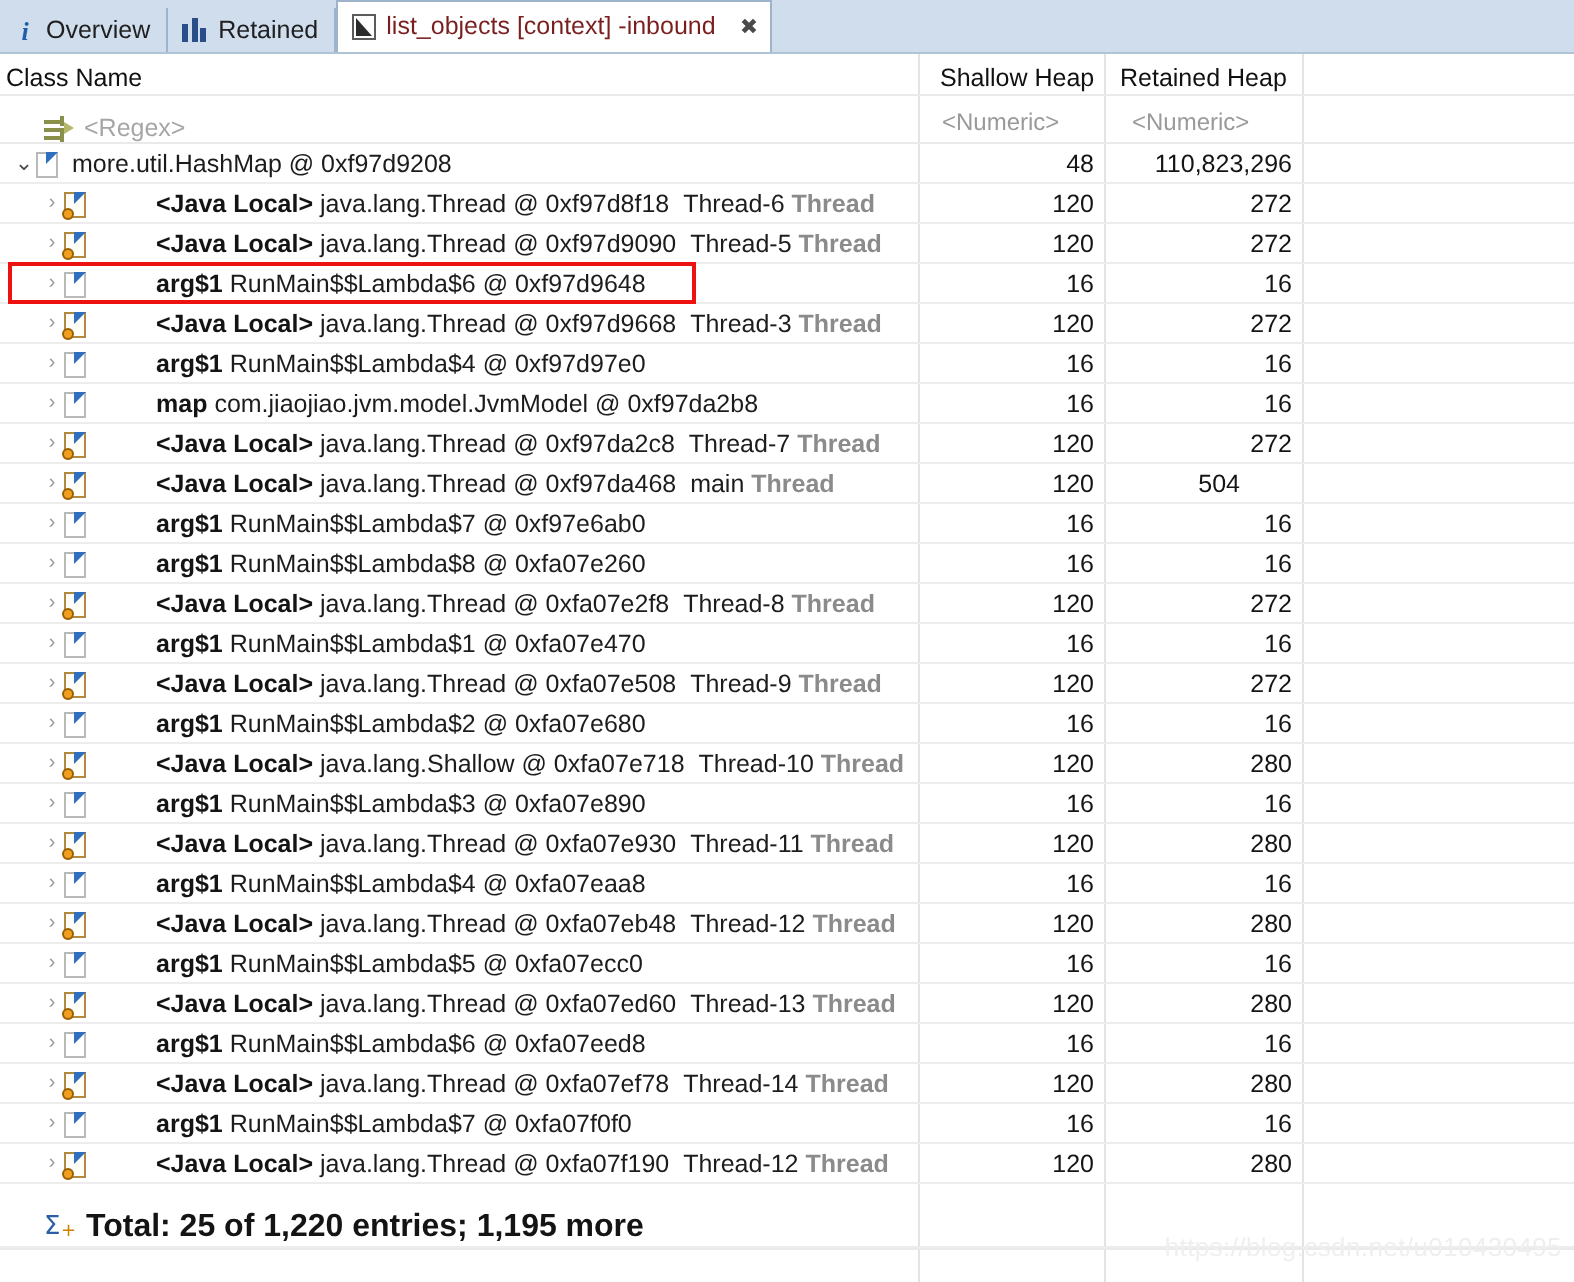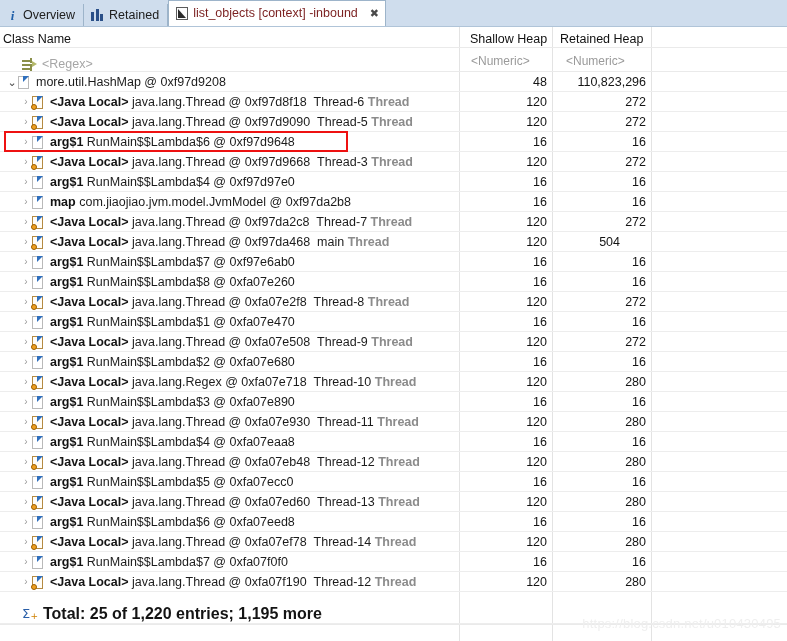--- a/index.html
+++ b/index.html
@@ -186,21 +186,21 @@
     position: absolute;
     left: -1px; bottom: 0px;
     width: 6px; height: 6px;
     border-radius: 50%;
     background: #f0a020;
     border: 1px solid #9b5f00;
     box-sizing: border-box;
   }
   .ico-obj.plain .pg { border-color: #b9b9b9; background: #ffffff; }
 
-  .nm-bold { font-weight: bold; color: #141414; }
+  .nm-bold { font-weight: bold; color: #141414; margin-left: 28px; }
   .nm-norm { color: #1c1c1c; }
   .nm-grey { color: #8b8b8b; font-weight: bold; }
 
   .cell-num {
     position: absolute;
     top: 0;
     height: 20px;
     line-height: 20px;
     text-align: right;
     font-size: 12.5px;
@@ -479,21 +479,21 @@
             <span class="corner"></span>
           </span><span class="nm-bold">arg$1</span>&nbsp;<span class="nm-norm">RunMain$$Lambda$2 @ 0xfa07e680</span></div>
         <div class="cell-num" style="left: 461px; width: 86px;">16</div>
         <div class="cell-num" style="left: 554px; width: 92px;">16</div>
       </div>
       <div class="row" style="top: 345px;">
         <div class="cell-name" style="left: 20px;"><span class="twisty">›</span><span class="ico-obj local">
             <span class="pg"></span>
             <span class="corner"></span>
             <span class="dot"></span>
-          </span><span class="nm-bold">&lt;Java Local&gt;</span>&nbsp;<span class="nm-norm">java.lang.Regex @ 0xfa07e718</span>&nbsp;&nbsp;<span><span class="nm-norm">Thread-10 </span><span class="nm-grey">Thread</span></span></div>
+          </span><span class="nm-bold">&lt;Java Local&gt;</span>&nbsp;<span class="nm-norm">java.lang.Shallow @ 0xfa07e718</span>&nbsp;&nbsp;<span><span class="nm-norm">Thread-10 </span><span class="nm-grey">Thread</span></span></div>
         <div class="cell-num" style="left: 461px; width: 86px;">120</div>
         <div class="cell-num" style="left: 554px; width: 92px;">280</div>
       </div>
       <div class="row" style="top: 365px;">
         <div class="cell-name" style="left: 20px;"><span class="twisty">›</span><span class="ico-obj plain">
             <span class="pg"></span>
             <span class="corner"></span>
           </span><span class="nm-bold">arg$1</span>&nbsp;<span class="nm-norm">RunMain$$Lambda$3 @ 0xfa07e890</span></div>
         <div class="cell-num" style="left: 461px; width: 86px;">16</div>
         <div class="cell-num" style="left: 554px; width: 92px;">16</div>

